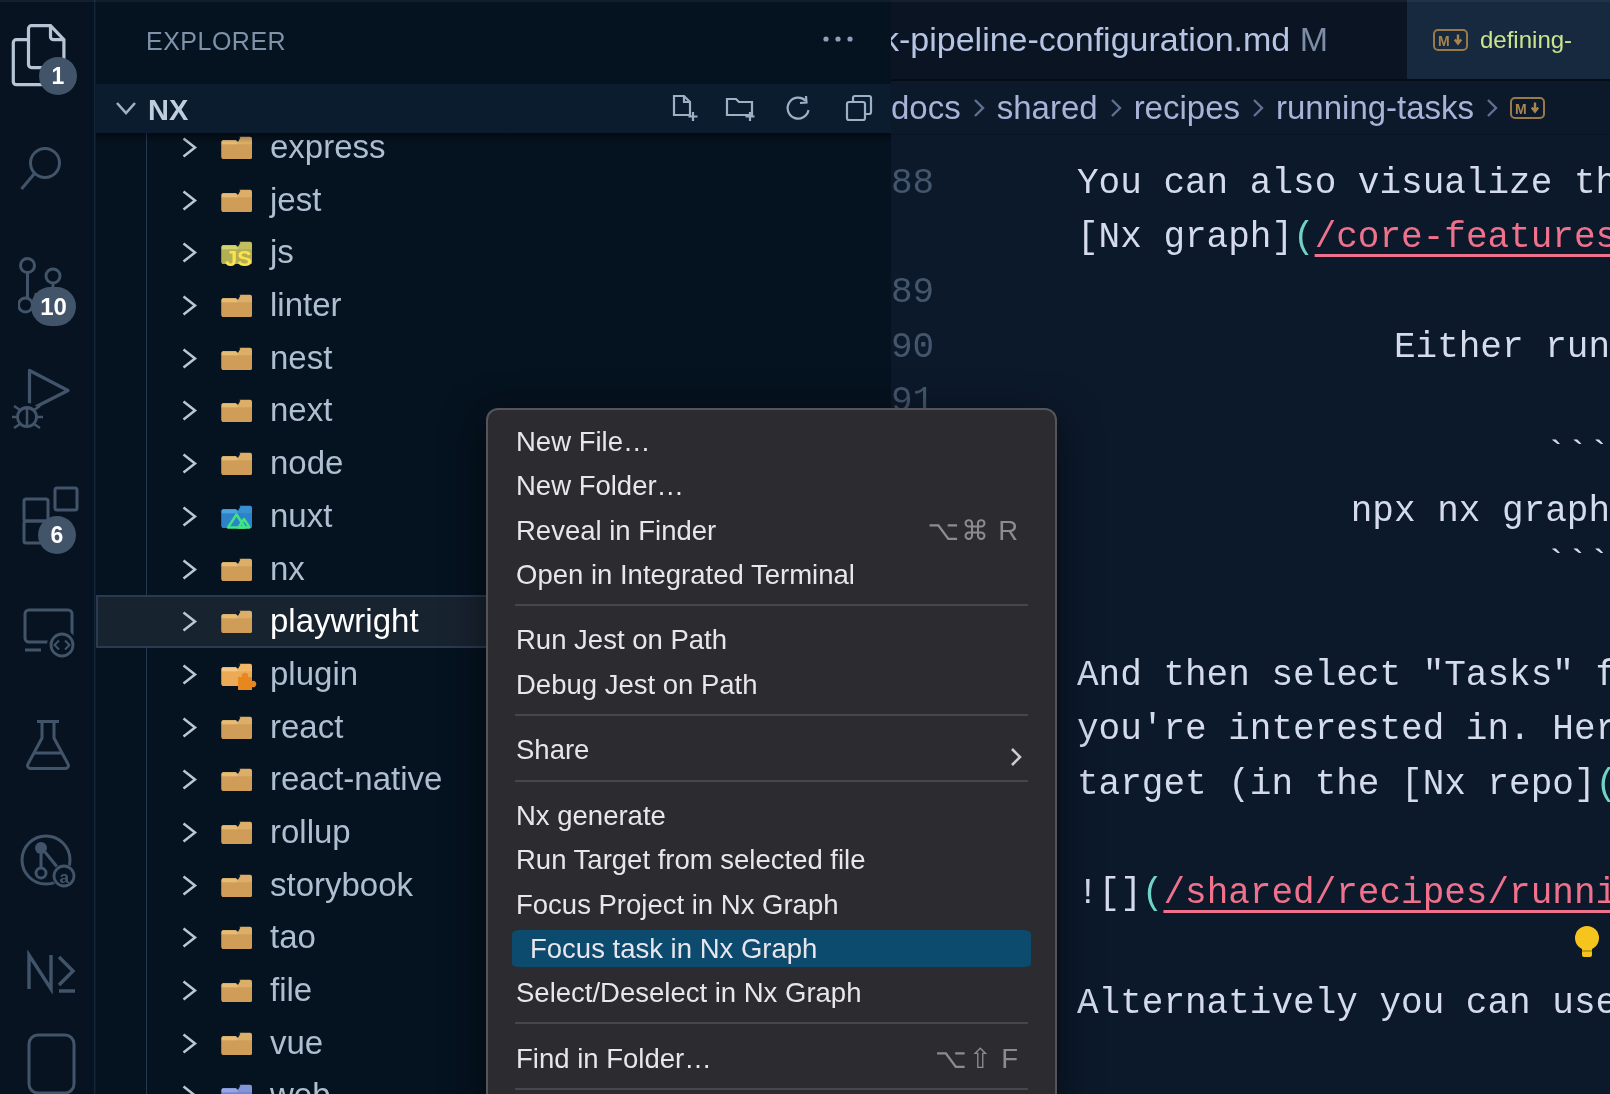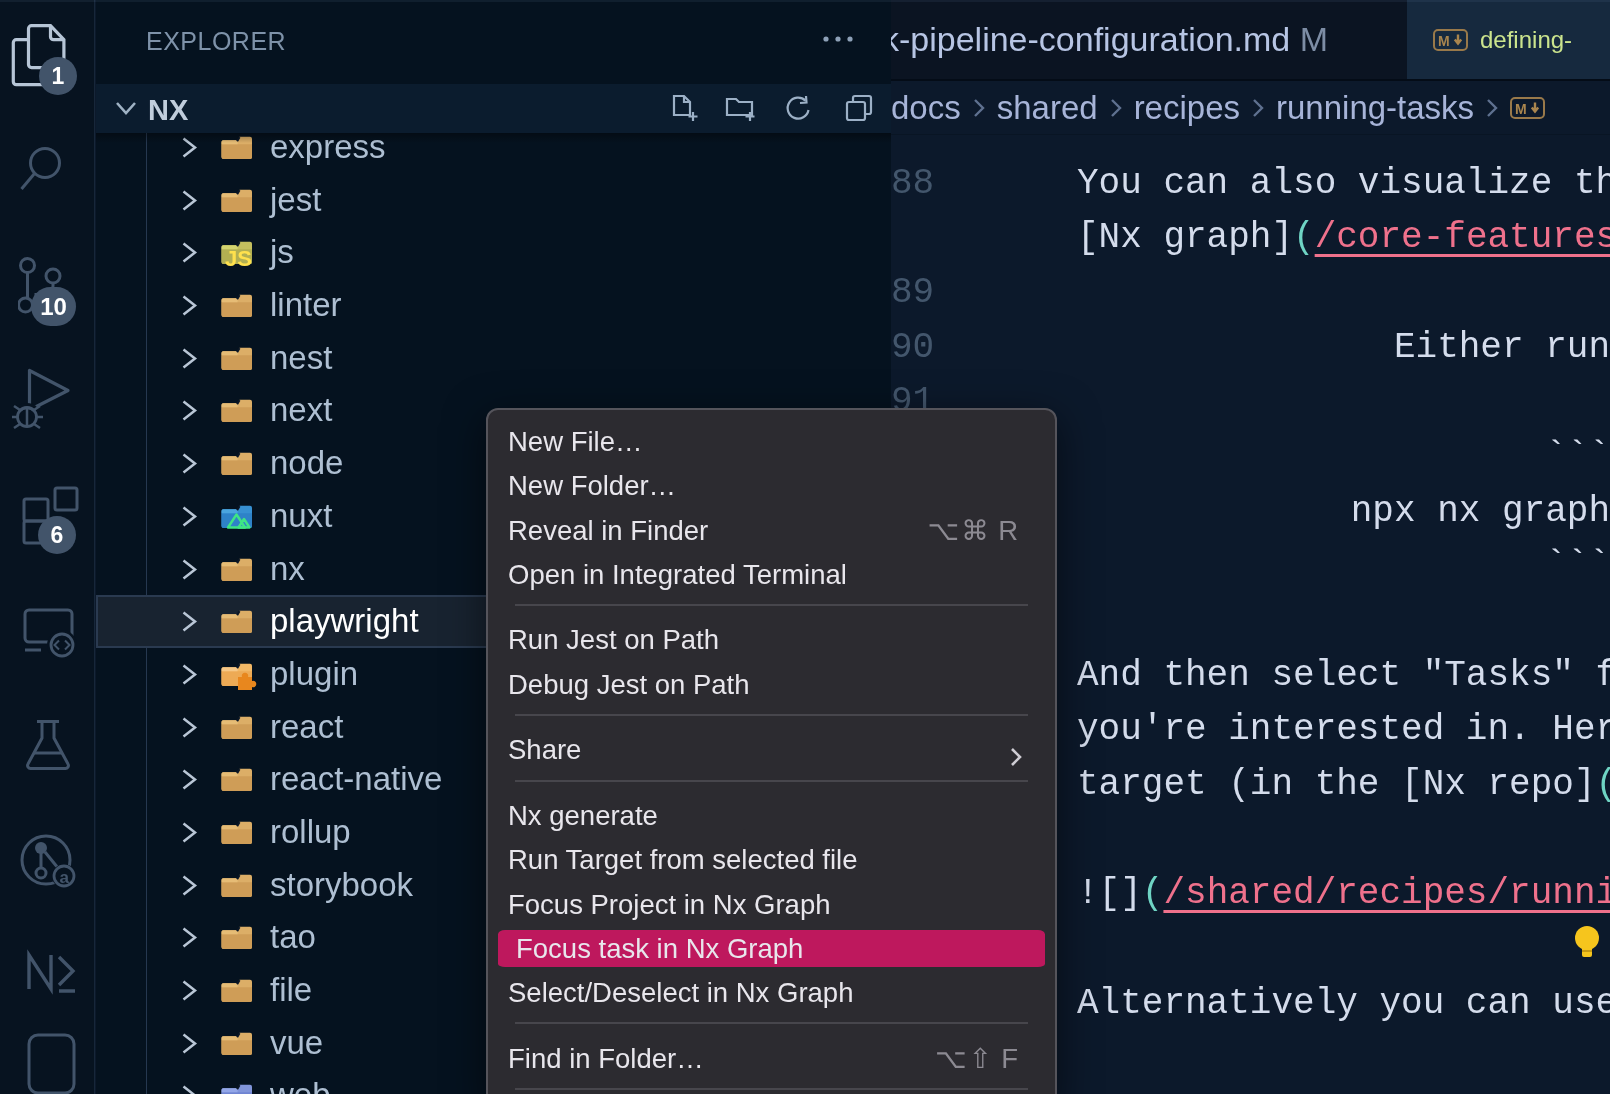--- a/index.html
+++ b/index.html
@@ -49,24 +49,24 @@
   #code { position:absolute; left:186px; top:156.5px; width:533px; }
   #code div { height:54.7px; line-height:54.7px; white-space:pre;
     font-family:"Liberation Mono", monospace; font-size:36px; color:#d4dcec; font-weight:500;text-align:right; }
   .grn { color:#b8d97e; }
   .pnk { color:#ef718c; text-decoration:underline; text-underline-offset:7px; text-decoration-thickness:3px; text-decoration-skip-ink:none;}
   .tel { color:#6fd4c4; }
   
   #menu { position:absolute; left:486px; top:408px; width:571px; height:700px;
     background:#2c2b30; border:2px solid #55545b; border-radius:12px;
     box-shadow:0 10px 40px rgba(0,0,0,0.55); z-index:10; padding-top:10px; }
-  .mi { position:relative; height:44.3px; line-height:44.3px; padding-left:20px;
+  .mi { position:relative; height:44.3px; line-height:44.3px; padding-left:28px;
     color:#e8e6ec; font-size:27.5px; }
   .mi .sc { position:absolute; right:35px; top:0; color:#8c8a92; letter-spacing:2px; }
-  .mi.hl { margin:0 10px; padding-left:18px; border-radius:7px; background:#be185d; background-clip:padding-box; border-top:3px solid transparent; border-bottom:4px solid transparent; line-height:37px; }
+  .mi.hl { margin:0 24px; padding-left:18px; border-radius:7px; background:#0c4a6e; background-clip:padding-box; border-top:3px solid transparent; border-bottom:4px solid transparent; line-height:37px; }
   .msep { height:21.3px; position:relative; }
   .msep:after { content:""; position:absolute; left:27px; right:27px; top:7px; height:2px; background:#47464c; }
   .arrow { position:absolute; right:32px; top:10px; }
 </style>
 </head>
 <body>
 <div style="position:absolute;left:0;top:0;width:1610px;height:2px;background:rgba(120,150,190,0.10);z-index:50"></div>
 
 <div id="activitybar">
     <div class="ab-icon" style="top:15px">

